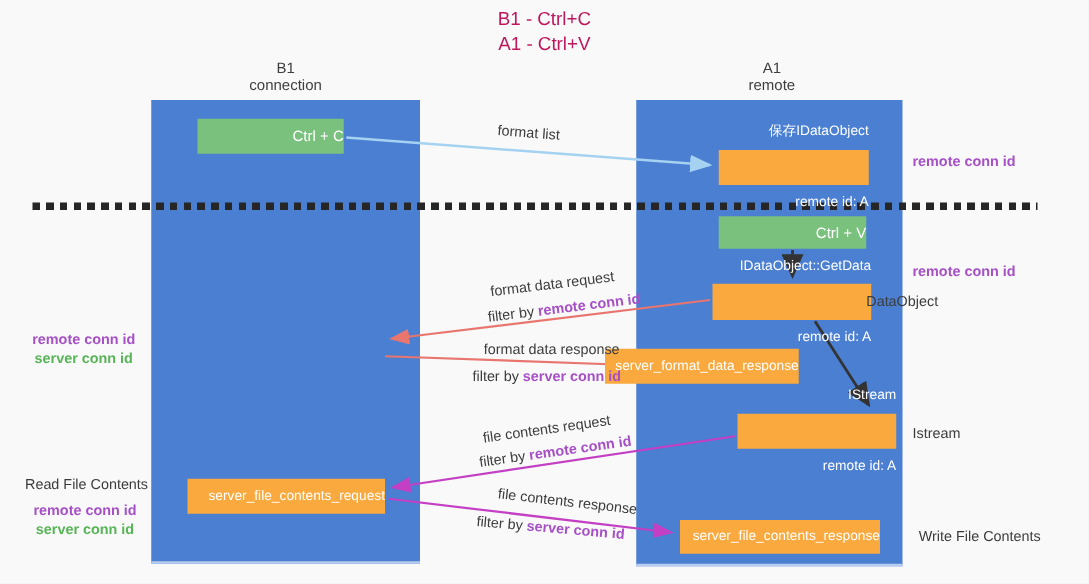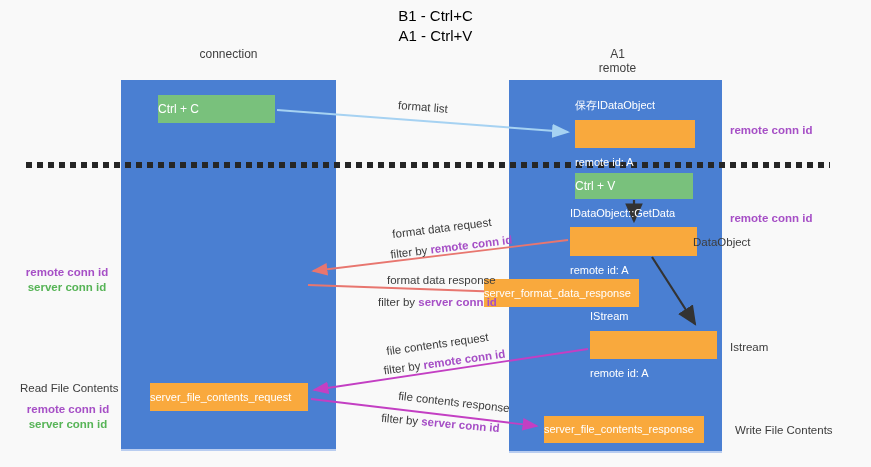--- a/index.html
+++ b/index.html
@@ -6,54 +6,55 @@
     --background:#f9f9f9; --column_blue:#4a7fd2; --box_green:#79c17c; --box_orange:#f9a93d;
     --arrow_light_blue:#a6d2f2; --arrow_salmon:#e8766f; --arrow_magenta:#c33fc3; --arrow_black:#333333;
     --text_purple:#a64fc6; --text_green:#57b457; --text_dark:#3c3c3c;
   }
   *{margin:0;padding:0;box-sizing:border-box;}
   body{background:#e8e8e8;font-family:"Liberation Sans",sans-serif;}
   .canvas{position:relative;width:871px;height:467px;background:var(--background);overflow:hidden;}
   .col{position:absolute;background:var(--column_blue);border-bottom:2px solid #b9cdf0;z-index:1;}
   .col-left{left:121px;top:80px;width:215px;height:371px;}
   .col-right{left:509px;top:80px;width:213px;height:373px;}
-  .title{position:absolute;left:0;top:6px;width:871px;text-align:center;color:#000000;font-size:15px;line-height:20px;z-index:4;}
+  .title{position:absolute;left:0;top:6px;width:871px;text-align:center;color:#be185d;font-size:15px;line-height:20px;z-index:4;}
   .col-header{position:absolute;text-align:center;color:#3f3f3f;font-size:12px;line-height:14px;z-index:4;}
   .hdr-left{left:146px;top:47px;width:165px;}
   .hdr-right{left:535px;top:47px;width:165px;}
   .dashline{position:absolute;left:26px;top:162px;width:804px;height:6px;z-index:3;
     background:repeating-linear-gradient(90deg,#262626 0 6px,transparent 6px 11px);}
   svg.arrows{position:absolute;left:0;top:0;z-index:2;pointer-events:none;}
   .st-blue{stroke:var(--arrow_light_blue);stroke-width:2;fill:none;}
   .st-black{stroke:var(--arrow_black);stroke-width:2.2;fill:none;}
   .st-salmon{stroke:var(--arrow_salmon);stroke-width:1.8;fill:none;}
   .st-magenta{stroke:var(--arrow_magenta);stroke-width:1.8;fill:none;}
   .mk-blue{fill:var(--arrow_light_blue);} .mk-black{fill:var(--arrow_black);}
   .mk-salmon{fill:var(--arrow_salmon);} .mk-magenta{fill:var(--arrow_magenta);}
-  .box{position:absolute;display:flex;flex-direction:column;align-items:flex-start;justify-content:center;
+  .box{position:absolute;display:flex;flex-direction:column;align-items:flex-end;justify-content:center;
     color:#fff;text-align:center;z-index:3;}
   .box.green{background:var(--box_green);font-size:12px;}
   .box.orange{background:var(--box_orange);font-size:11px;line-height:13px;gap:44px;}
   .lbl{position:absolute;z-index:4;font-size:11.5px;color:var(--text_dark);white-space:nowrap;}
   .lbl.centered{transform-origin:center;}
   .purple{color:var(--text_purple);font-weight:bold;}
   .greentx{color:var(--text_green);font-weight:bold;}
   .side-group{position:absolute;z-index:4;font-size:11.5px;text-align:center;line-height:15px;white-space:nowrap;}
 </style>
 </head>
 <body>
 
 <div class="canvas">
 
   <div class="title">
     <div>B1 - Ctrl+C</div>
     <div>A1 - Ctrl+V</div>
   </div>
 
   <div class="col-header hdr-left">
+    <div>B1</div>
     <div>connection</div>
   </div>
   <div class="col-header hdr-right">
     <div>A1</div>
     <div>remote</div>
   </div>
 
   <div class="col col-left"></div>
   <div class="col col-right"></div>
 

